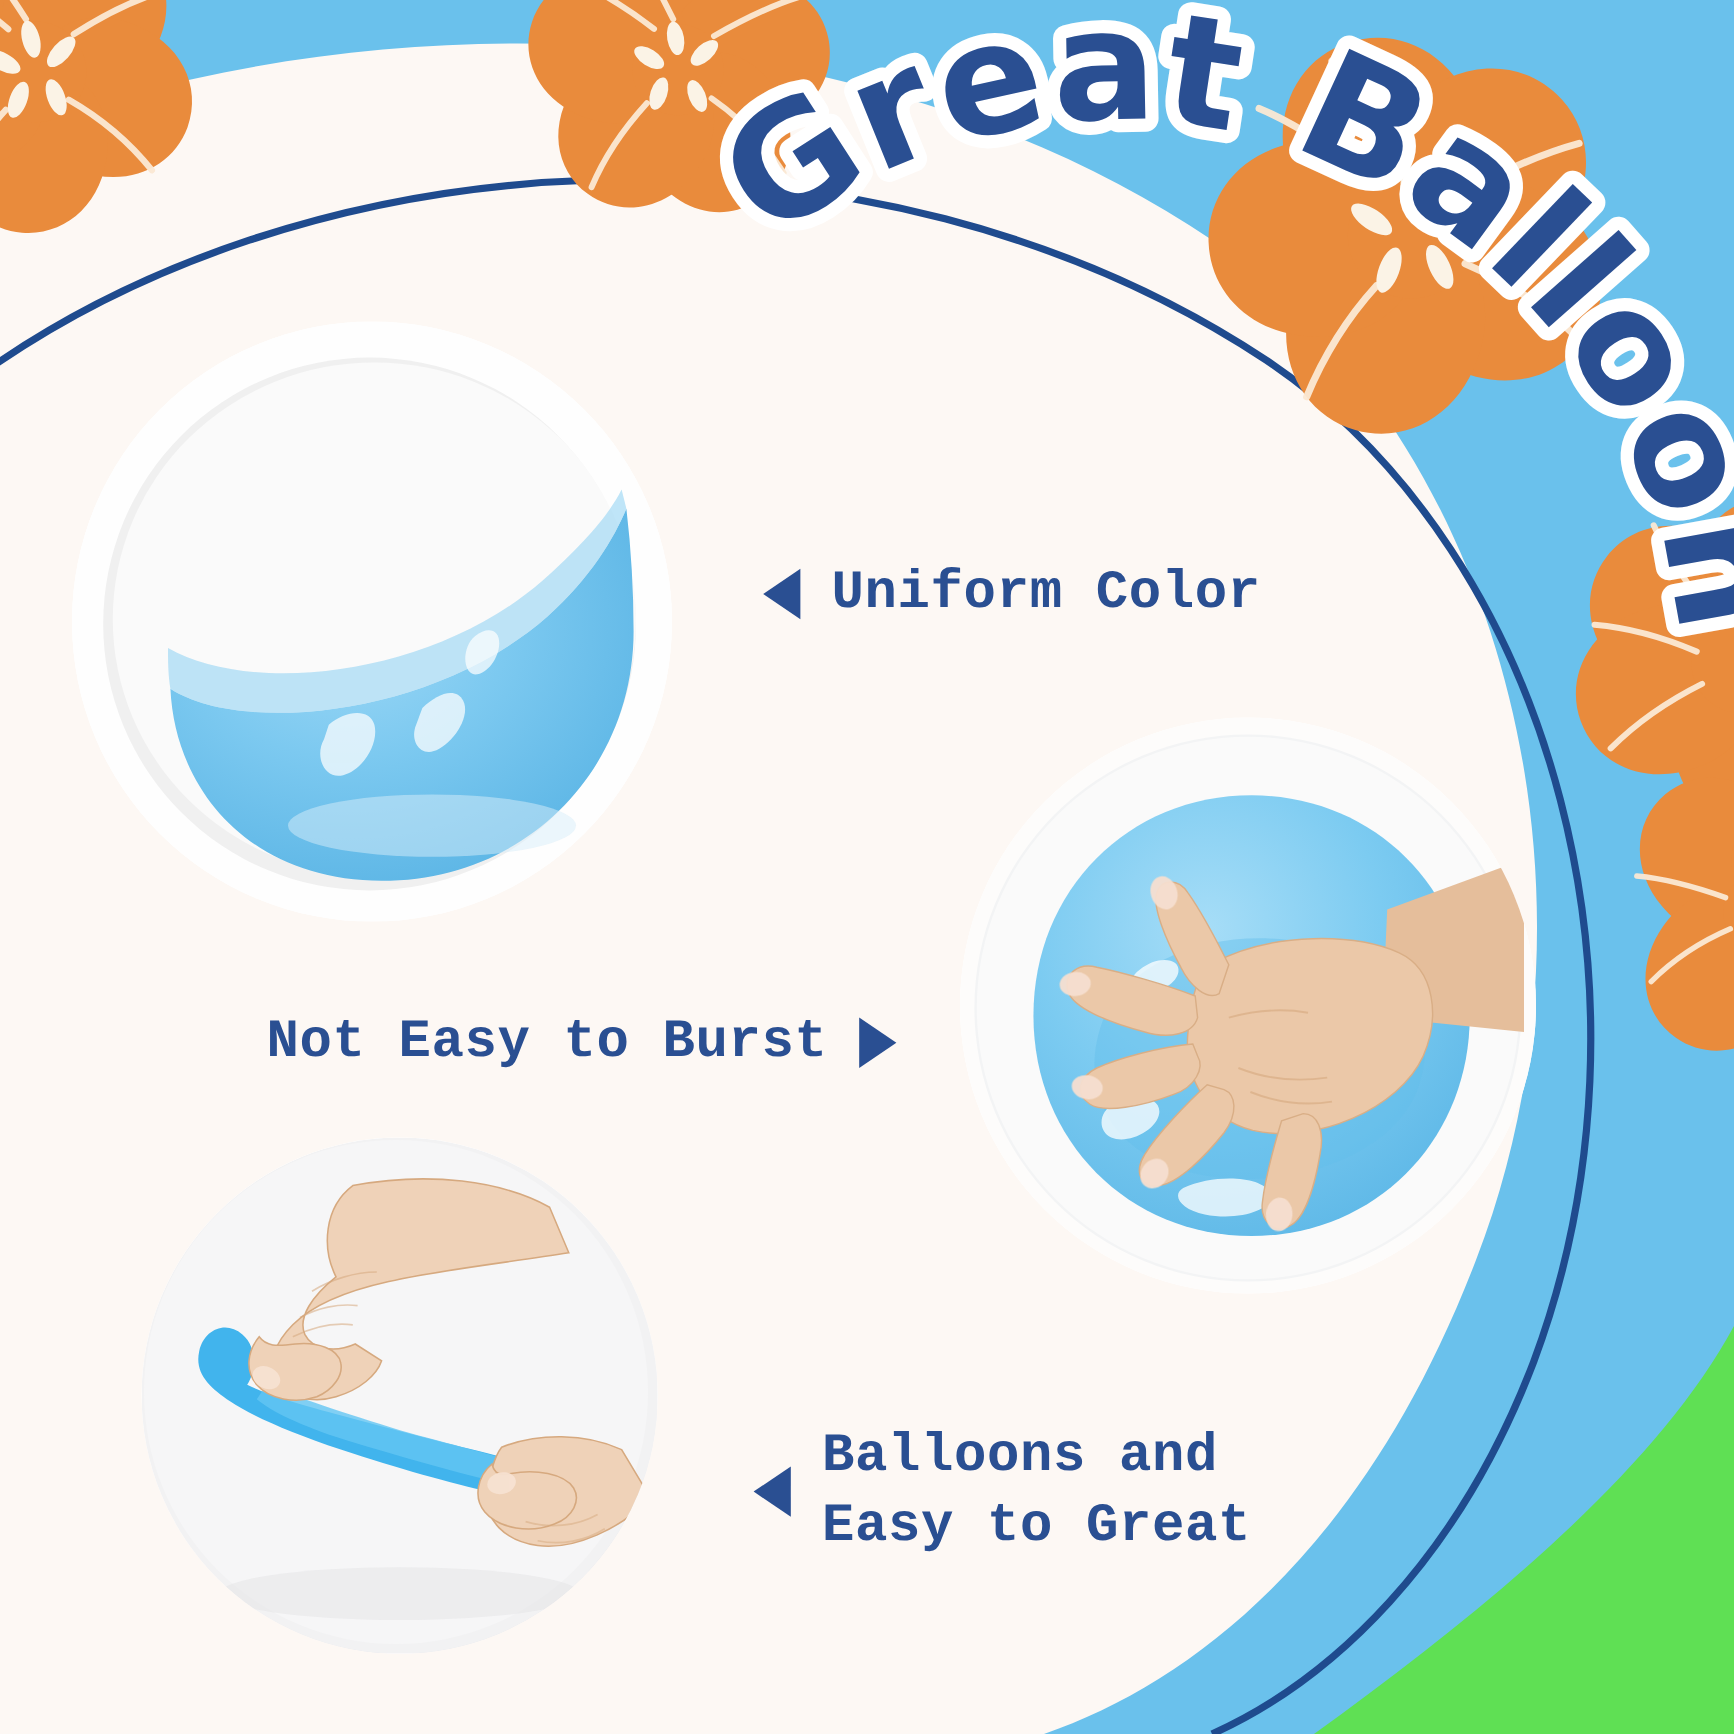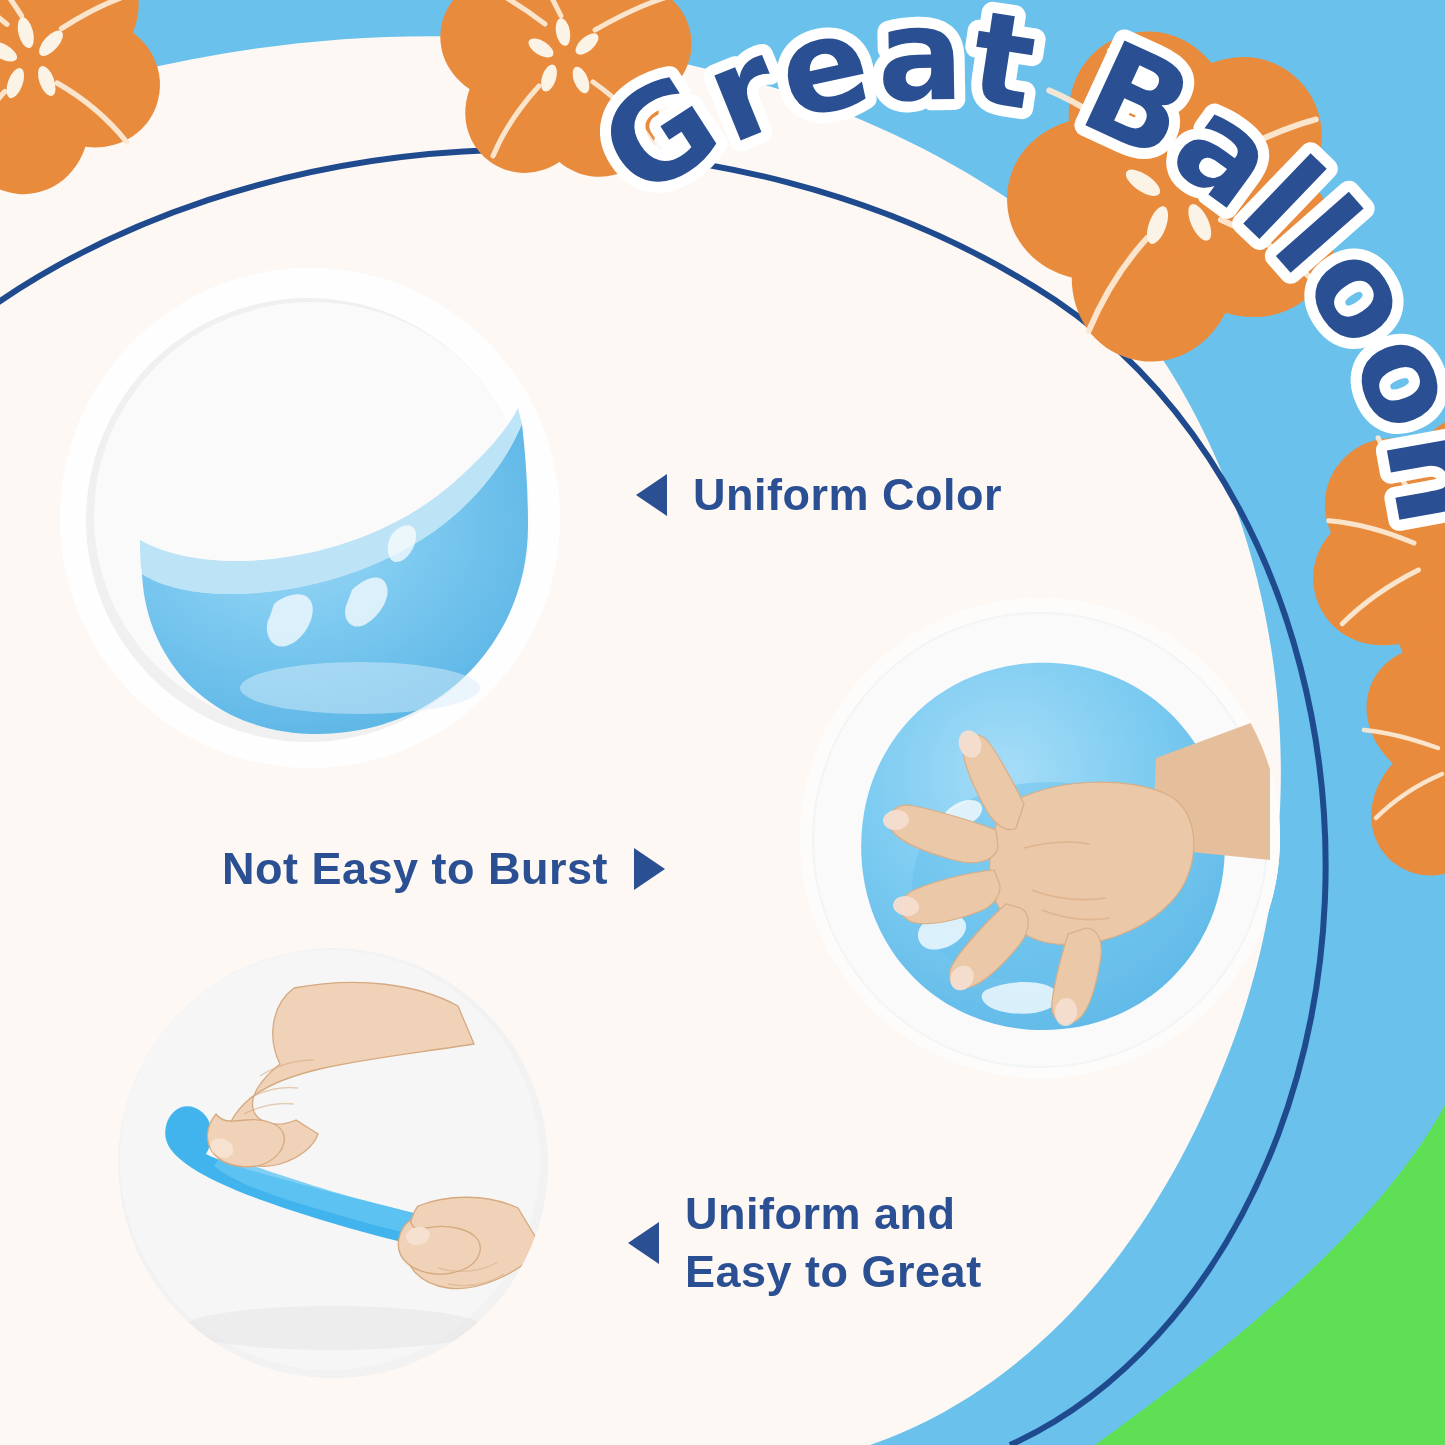--- a/index.html
+++ b/index.html
@@ -7,21 +7,21 @@
     position:relative;width:1445px;height:1445px;overflow:hidden;
     font-family:"Liberation Sans",sans-serif;
     background:#6AC1EC;
   }
   #bg-svg{position:absolute;inset:0;width:1445px;height:1445px;}
 
   
   .callout{
     position:absolute;display:flex;align-items:center;gap:26px;
     color:#2A4F92;
-    font-family:Liberation Sans, sans-serif;
+    font-family:Liberation Mono, monospace;
     font-weight:600;
     letter-spacing:.5px;
     white-space:pre;
     line-height:1.22;
   }
   .callout .txt{font-size:45px;}
   .tri{width:0;height:0;flex:0 0 auto;}
   .tri.left{border-top:21px solid transparent;border-bottom:21px solid transparent;border-right:31px solid #2A4F92;}
   .tri.right{border-top:21px solid transparent;border-bottom:21px solid transparent;border-left:31px solid #2A4F92;}
 
@@ -408,18 +408,18 @@
   </div>
 
   <div class="callout" id="callout-not-easy-to-burst">
     <span class="txt">Not Easy to Burst</span>
     <span class="tri right"></span>
   </div>
 
   <div class="callout" id="callout-elastic-knot">
     <span class="tri left"></span>
     <span style="display:flex;flex-direction:column;">
-      <span class="txt">Uniform and</span>
+      <span class="txt">Balloons and</span>
       <span class="txt">Easy to Great</span>
     </span>
   </div>
 
 </div>
 
 </body></html>

